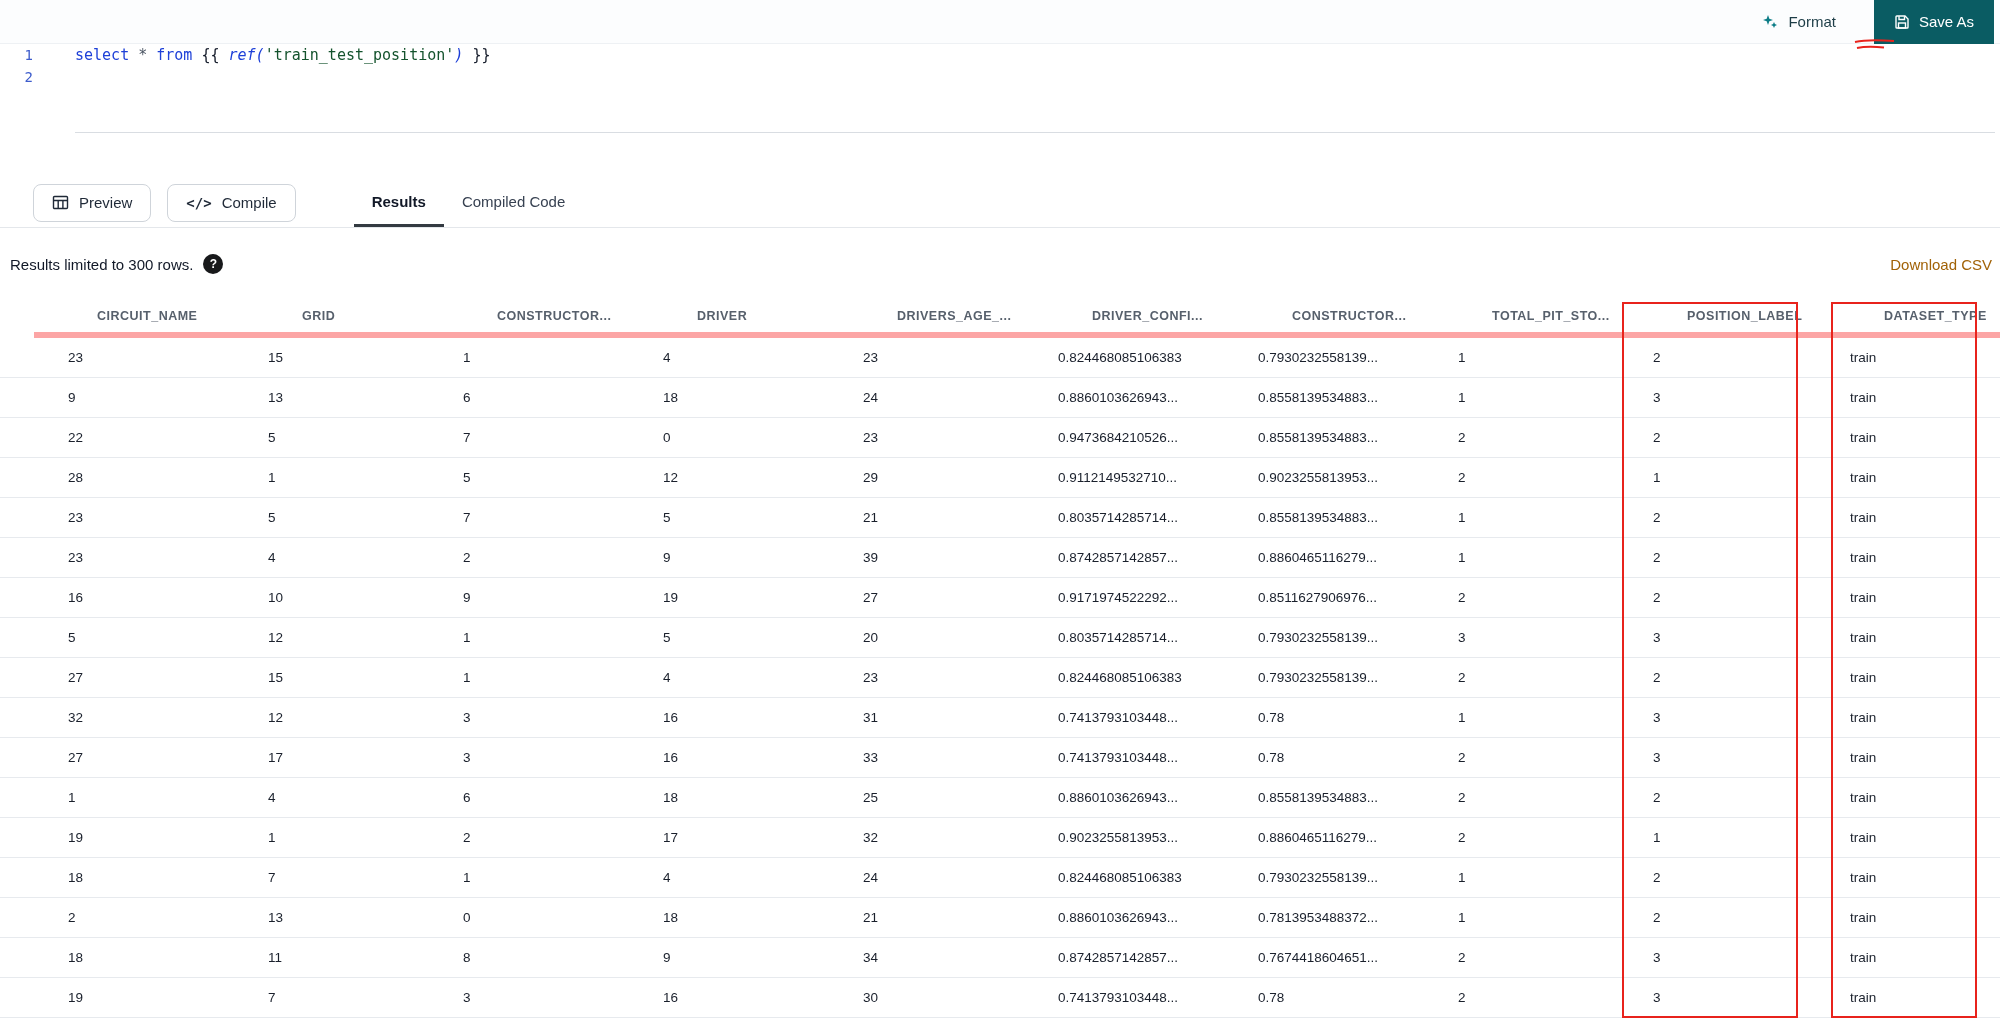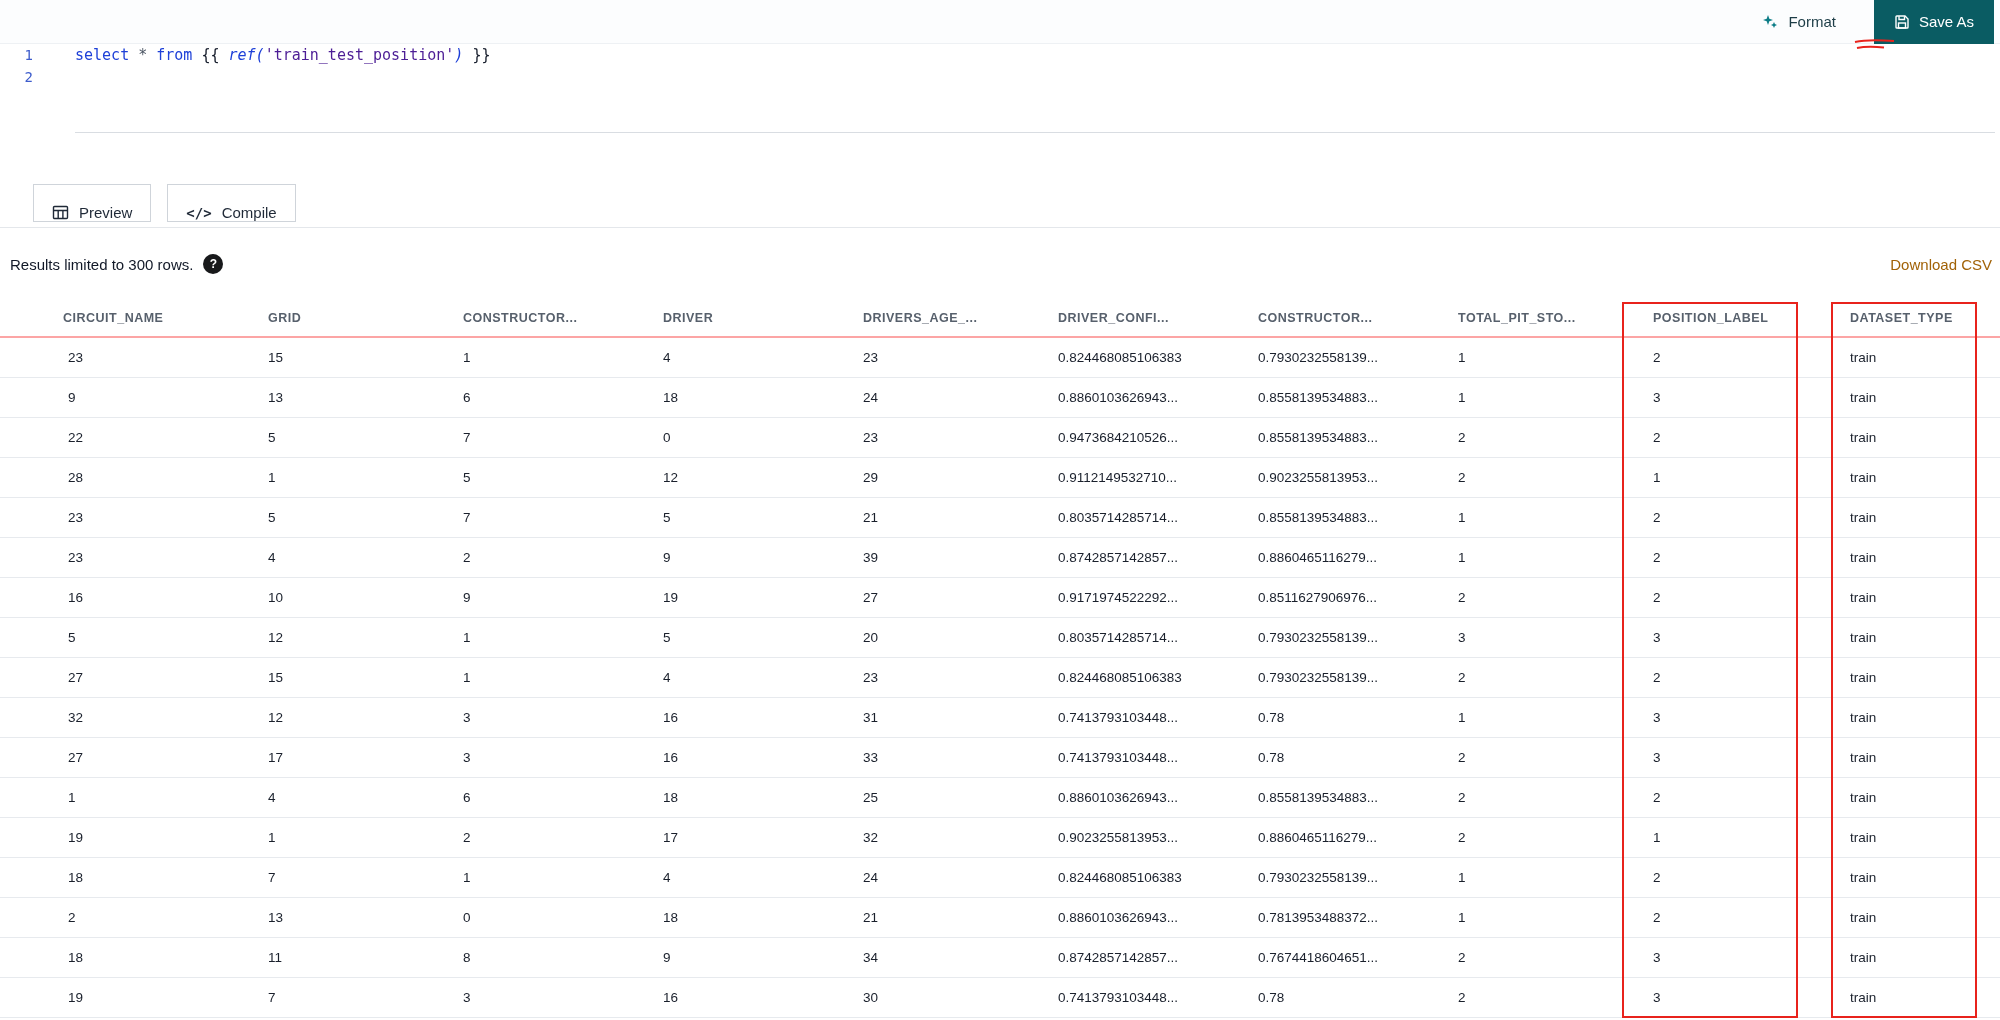--- a/index.html
+++ b/index.html
@@ -19,30 +19,30 @@
   .editor { height: 134px; background: #ffffff; position: relative; }
   .editor-line { display: flex; height: 22px; line-height: 22px;
     font-family: "DejaVu Sans Mono", monospace; font-size: 15px; }
   .gutter { width: 45px; text-align: right; padding-right: 12px; color: #3d5ccc; font-size: 14px;
     user-select: none; }
   .code-text { padding-left: 30px; white-space: pre; }
   .tok-kw { color: #1e40d8; }
   .tok-op { color: #4b5563; }
   .tok-jinja { color: #111827; }
   .tok-fn { color: #1e40d8; font-style: italic; }
-  .tok-str { color: #4c1d95; }
+  .tok-str { color: #14532d; }
   .editor-underline { position: absolute; left: 75px; right: 5px; top: 88px; height: 0;
     border-bottom: 1px solid #d9dde2; }
 
   
   .actionbar { height: 50px; border-bottom: 1px solid #e4e7eb; display: flex; align-items: stretch;
     padding-left: 33px; }
   .btn-group { display: flex; align-items: center; gap: 16px; }
-  .ghost-btn { display: flex; align-items: flex-end; gap: 10px; height: 38px; padding: 0 18px;
-    background: #ffffff; border: 1px solid #cfd4da; border-radius: 0; font-size: 15px;
+  .ghost-btn { display: flex; align-items: center; gap: 10px; height: 38px; padding: 0 18px;
+    background: #ffffff; border: 1px solid #cfd4da; border-radius: 8px; font-size: 15px;
     color: #1f2937; font-family: inherit; cursor: pointer; }
   .compile-glyph { font-family: "DejaVu Sans Mono", monospace; font-size: 14px; font-weight: bold;
     color: #1f2937; }
   .tabs { display: flex; margin-left: 58px; }
   .tab { display: flex; align-items: center; padding: 0 18px; font-size: 15px; color: #374151;
     cursor: pointer; border-bottom: 3px solid transparent; }
   .tab.active { color: #111827; font-weight: 700; border-bottom-color: #333a41; }
 
   
   .results-meta { height: 72px; display: flex; align-items: center; padding: 0 8px 0 10px; }
@@ -50,21 +50,21 @@
   .help-icon { width: 20px; height: 20px; border-radius: 50%; background: #18191b; color: #ffffff;
     font-size: 12px; font-weight: bold; display: inline-flex; align-items: center;
     justify-content: center; margin-left: 10px; cursor: pointer; }
   .spacer { flex: 1; }
   .download-csv { font-size: 15px; color: #a16207; cursor: pointer; }
 
   
   .grid-row { display: grid;
     grid-template-columns: 205px 195px 200px 200px 195px 200px 200px 195px 197px 1fr;
     padding-left: 63px; align-items: center; }
-  .thead { height: 38px; border-bottom: 2px solid #fca5a5; }
+  .thead { height: 38px; border-bottom: 6px solid #fca5a5; margin-left: 34px; }
   .th { font-size: 12.5px; font-weight: 700; letter-spacing: 0.5px; color: #57606c;
     white-space: nowrap; overflow: hidden; }
   .tr { height: 40px; border-bottom: 1px solid #e7eaee; }
   .td { font-size: 13.5px; color: #1a202c; white-space: nowrap; overflow: hidden; }
   .td:first-child { padding-left: 5px; }
 
   
   .anno-box { position: absolute; border: 2px solid #e8231c; pointer-events: none; }
   .anno-box.position-label { left: 1622px; top: 302px; width: 176px; height: 716px; }
   .anno-box.dataset-type { left: 1831px; top: 302px; width: 146px; height: 716px; }
@@ -115,20 +115,24 @@
           <path d="M1.5 6.5 H15.5 M6.2 6.5 V14.5 M10.9 6.5 V14.5"></path>
         </svg>
       </span>
       <span>Preview</span>
     </button>
     <button class="ghost-btn">
       <span class="compile-glyph">&lt;/&gt;</span>
       <span>Compile</span>
     </button>
   </div>
+  <div class="tabs">
+    <div class="tab active">Results</div>
+    <div class="tab">Compiled Code</div>
+  </div>
 </div>
 
 <div class="results-meta">
   <span class="limit-note">Results limited to 300 rows.</span>
   <span class="help-icon">?</span>
   <span class="spacer"></span>
   <span class="download-csv">Download CSV</span>
 </div>
 
 <div>

